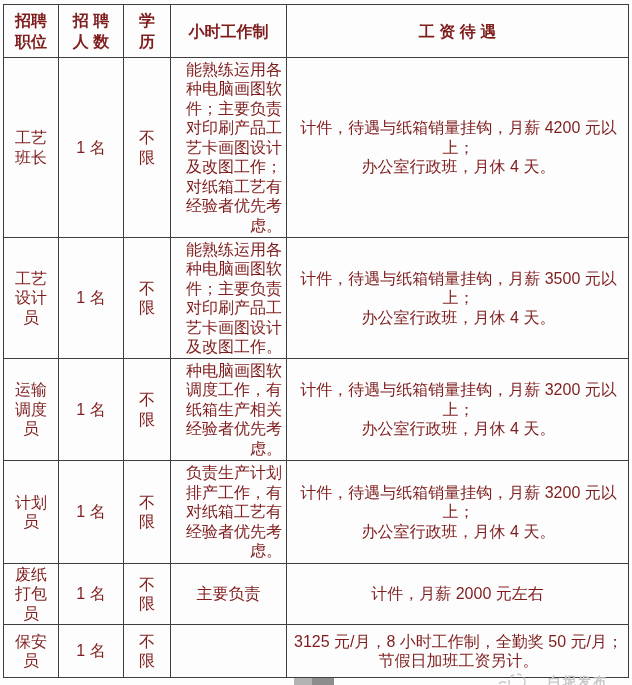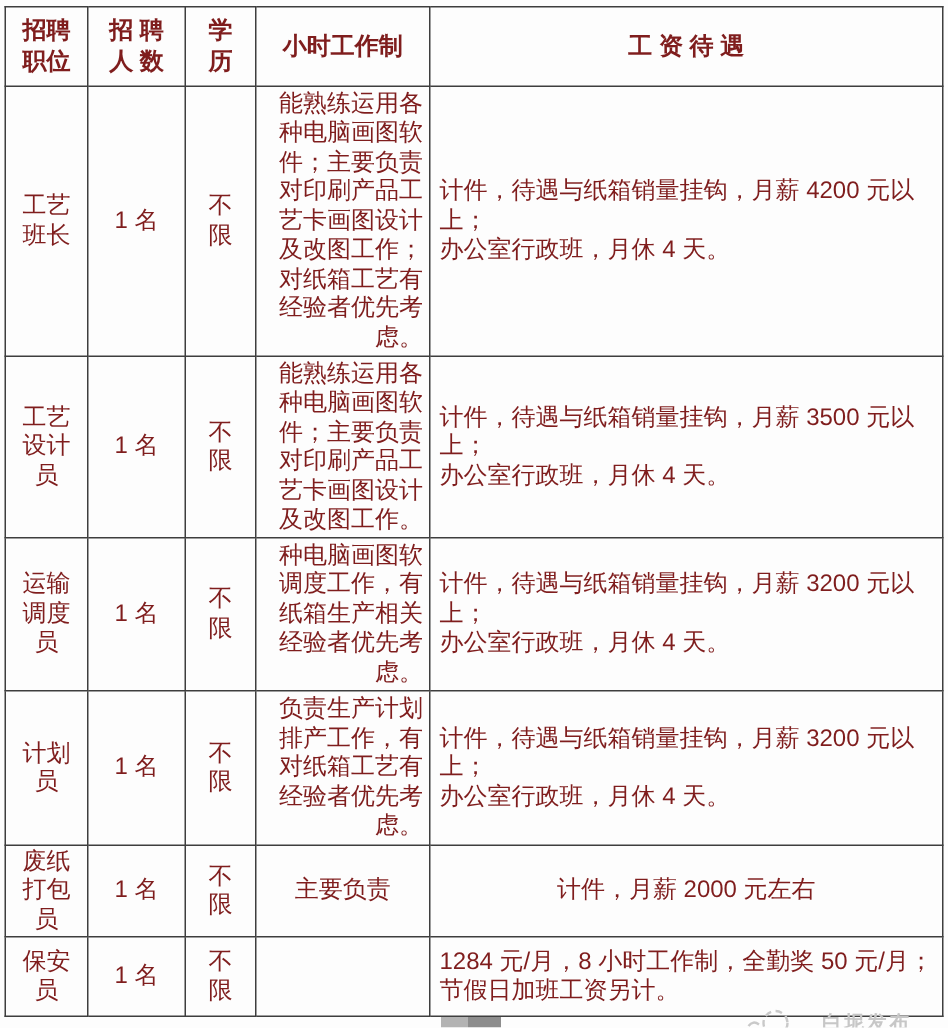--- a/index.html
+++ b/index.html
@@ -52,21 +52,21 @@
   tbody tr:nth-child(6) { height: 53px; }
 
   td.c-pos, td.c-count, td.c-edu {
     text-align: center;
   }
   td.c-duties {
     text-align: right;
     padding: 1px 4px 1px 7px;
   }
   td.c-salary {
-    text-align: left;
+    text-align: center;
     padding: 2px 4px 2px 6px;
   }
   tbody tr:nth-child(5) td.c-duties,
   tbody tr:nth-child(5) td.c-salary {
     text-align: center;
     padding: 0;
   }
 
   .watermark {
     position: absolute;
@@ -191,21 +191,21 @@
       <td class="c-duties">主要负责</td>
       <td class="c-salary">计件，月薪 2000 元左右</td>
     </tr>
     <tr>
       <td class="c-pos">保安
 员</td>
       <td class="c-count">1 名</td>
       <td class="c-edu">不
 限</td>
       <td class="c-duties"></td>
-      <td class="c-salary">1284 元/月，8 小时工作制，全勤奖 50 元/月；
+      <td class="c-salary">3125 元/月，8 小时工作制，全勤奖 50 元/月；
 节假日加班工资另计。</td>
     </tr>
   </tbody>
 </table>
 
 <div class="watermark">
   <svg class="wm-logo" width="32" height="22" viewBox="0 0 32 22">
     <path d="M2 13 Q5 9 9 12" stroke="#c9c9c9" fill="none" stroke-width="1.6"></path>
     <circle cx="20" cy="11" r="8" stroke="#c9c9c9" fill="none" stroke-width="1.6" stroke-dasharray="4.5 3"></circle>
   </svg>

